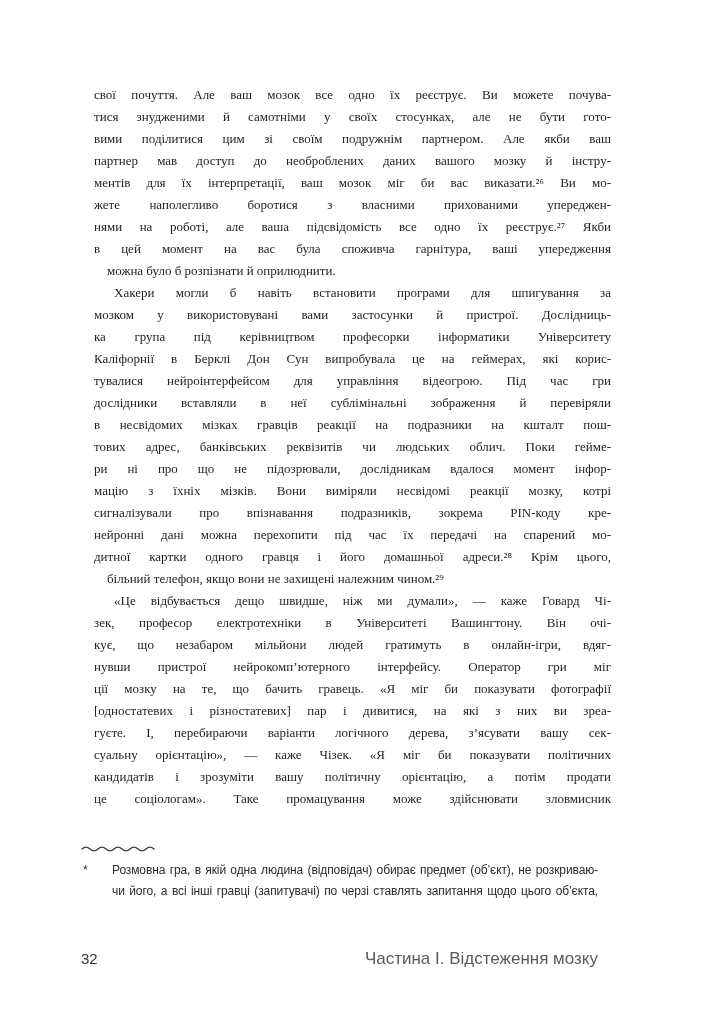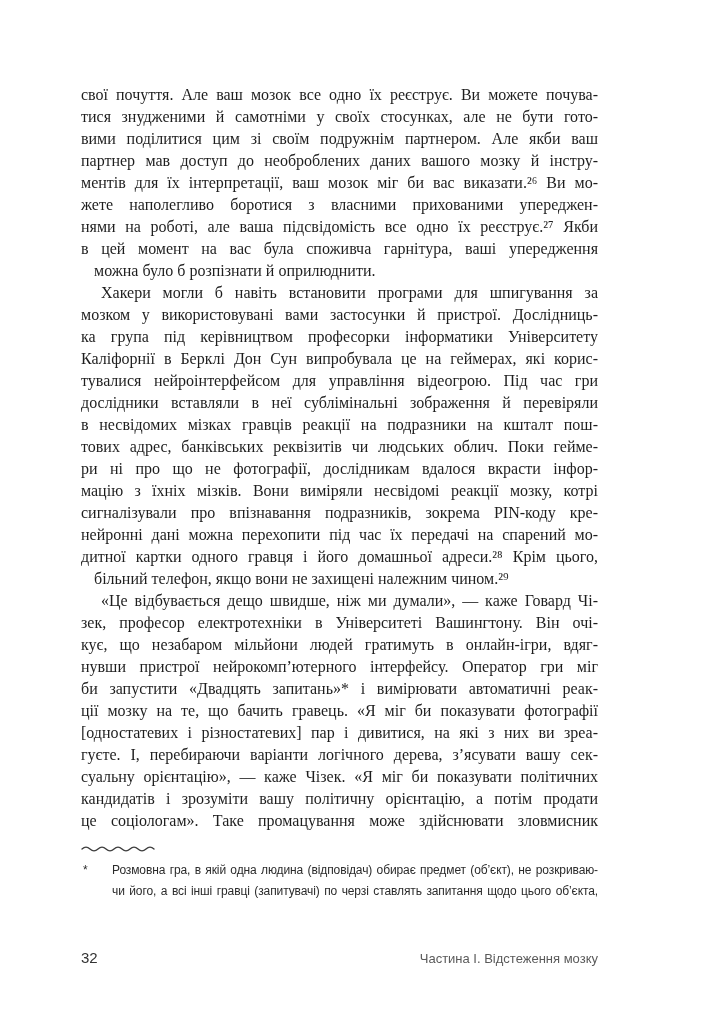--- a/index.html
+++ b/index.html
@@ -13,24 +13,24 @@
     position: relative;
     font-family: "Liberation Serif", serif;
     overflow: hidden;
   }
   .page {
     position: absolute;
     inset: 0;
   }
   .text-block {
     position: absolute;
-    left: 81px;
+    left: 94px;
     top: 84px;
     width: 517px;
-    font-size: 16px;
+    font-size: 13px;
     line-height: 22px;
     color: var(--text, #1e1e1e);
   }
   .para { margin: 0; }
   .line {
     text-align: justify;
     text-align-last: justify;
   }
   .line.last {
     text-align-last: left;
@@ -74,21 +74,21 @@
     justify-content: space-between;
     align-items: baseline;
     font-family: "Liberation Sans", sans-serif;
     text-align: right;
   }
   .page-number {
     font-size: 15px;
     color: var(--page_number, #333333);
   }
   .running-head {
-    font-size: 13px;
+    font-size: 17px;
     color: var(--footer, #5a5a5a);
   }
 </style>
 </head>
 <body>
 
 <div class="page">
 
   <main class="text-block">
       <div class="para">
@@ -104,33 +104,32 @@
       </div>
       <div class="para indent">
         <div class="line">Хакери могли б навіть встановити програми для шпигування за</div>
         <div class="line">мозком у використовувані вами застосунки й пристрої. Дослідниць-</div>
         <div class="line">ка група під керівництвом професорки інформатики Університету</div>
         <div class="line">Каліфорнії в Берклі Дон Сун випробувала це на геймерах, які корис-</div>
         <div class="line">тувалися нейроінтерфейсом для управління відеогрою. Під час гри</div>
         <div class="line">дослідники вставляли в неї сублімінальні зображення й перевіряли</div>
         <div class="line">в несвідомих мізках гравців реакції на подразники на кшталт пош-</div>
         <div class="line">тових адрес, банківських реквізитів чи людських облич. Поки гейме-</div>
-        <div class="line">ри ні про що не фотографії, дослідникам вдалося вкрасти інфор-</div>
+        <div class="line">ри ні про що не підозрювали, дослідникам вдалося момент інфор-</div>
         <div class="line">мацію з їхніх мізків. Вони виміряли несвідомі реакції мозку, котрі</div>
         <div class="line">сигналізували про впізнавання подразників, зокрема PIN-коду кре-</div>
         <div class="line">нейронні дані можна перехопити під час їх передачі на спарений мо-</div>
         <div class="line">дитної картки одного гравця і його домашньої адреси.²⁸ Крім цього,</div>
         <div class="line last">більний телефон, якщо вони не захищені належним чином.²⁹</div>
       </div>
       <div class="para indent">
         <div class="line">«Це відбувається дещо швидше, ніж ми думали», — каже Говард Чі-</div>
         <div class="line">зек, професор електротехніки в Університеті Вашингтону. Він очі-</div>
         <div class="line">кує, що незабаром мільйони людей гратимуть в онлайн-ігри, вдяг-</div>
         <div class="line">нувши пристрої нейрокомп’ютерного інтерфейсу. Оператор гри міг</div>
-        <div class="line">би запустити «Двадцять запитань»* і вимірювати автоматичні реак-</div>
         <div class="line">ції мозку на те, що бачить гравець. «Я міг би показувати фотографії</div>
         <div class="line">[одностатевих і різностатевих] пар і дивитися, на які з них ви зреа-</div>
         <div class="line">гуєте. І, перебираючи варіанти логічного дерева, з’ясувати вашу сек-</div>
         <div class="line">суальну орієнтацію», — каже Чізек. «Я міг би показувати політичних</div>
         <div class="line">кандидатів і зрозуміти вашу політичну орієнтацію, а потім продати</div>
         <div class="line">це соціологам». Таке промацування може здійснювати зловмисник</div>
       </div>
     </main>
 
   <div class="footnote-area">

